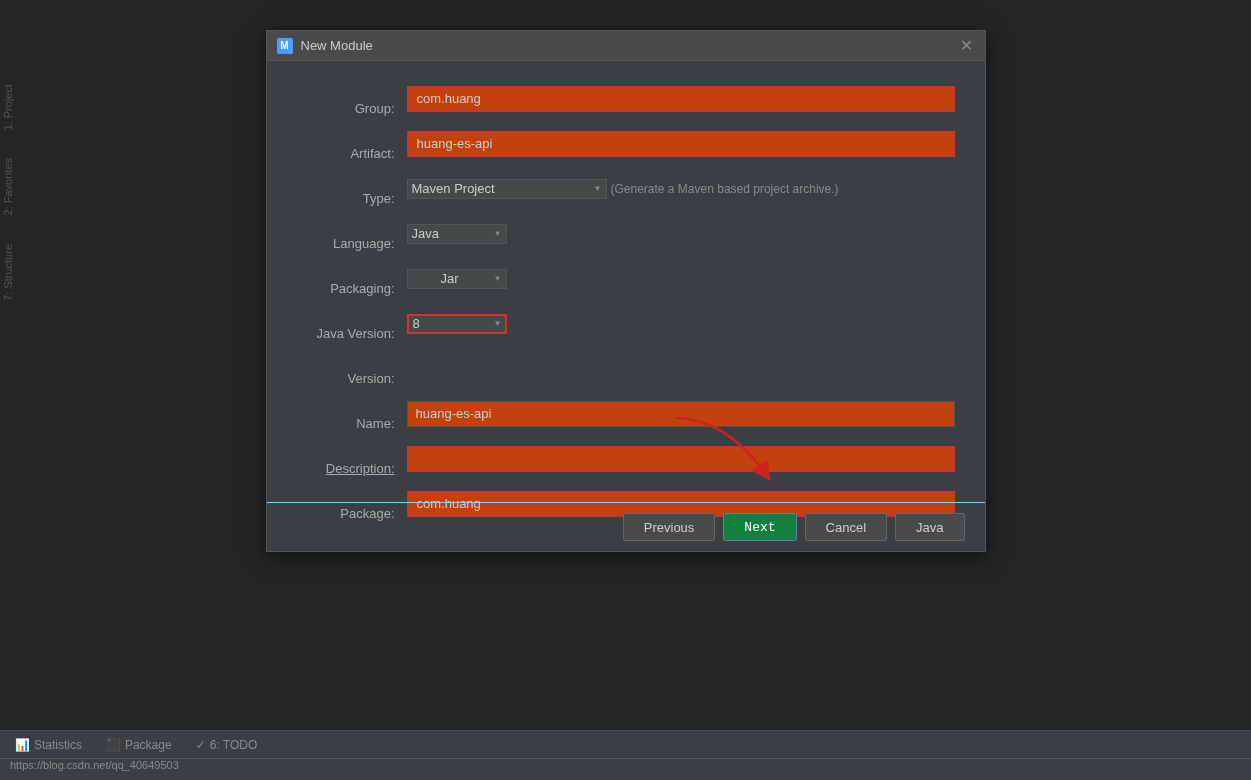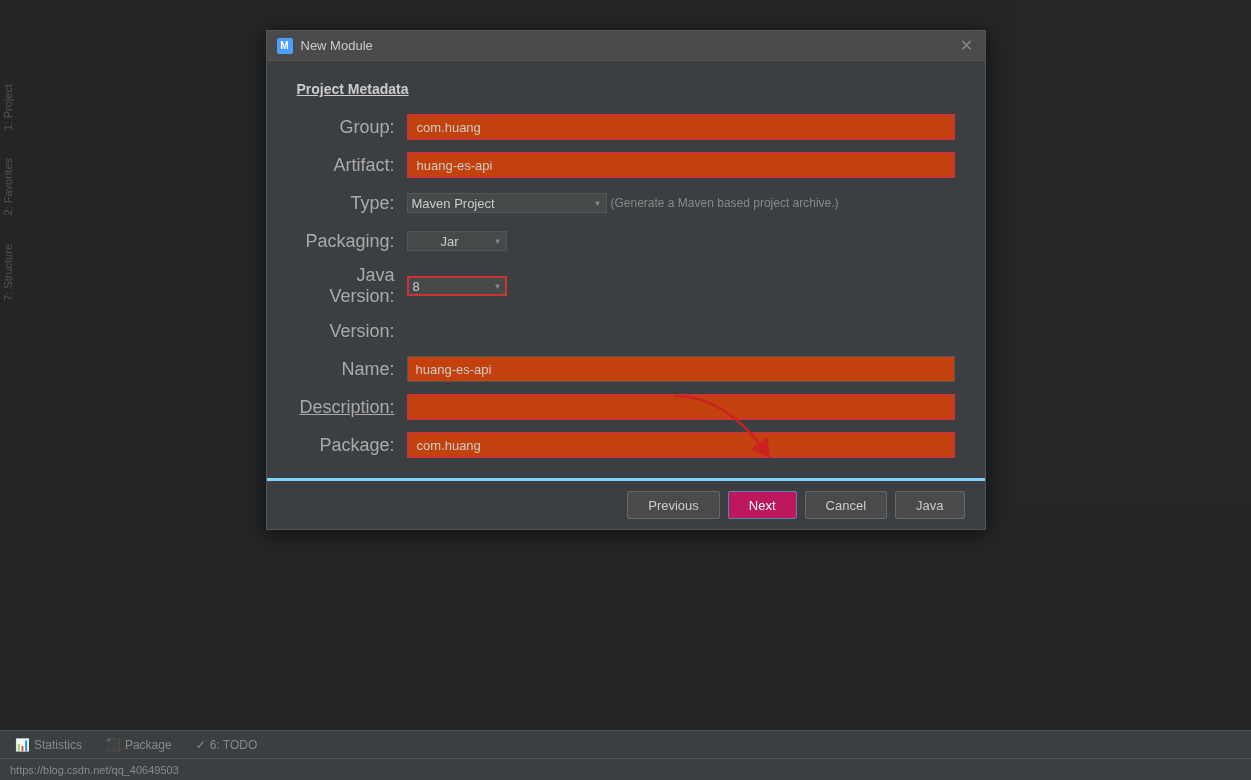--- a/index.html
+++ b/index.html
@@ -126,22 +126,23 @@
       align-items: center;
       margin-bottom: 10px;
       min-height: 28px;
     }
 
     .form-label {
       width: 110px;
       text-align: right;
       padding-right: 12px;
       color: #aaaaaa;
-      font-size: 18px;
+      font-size: 13px;
       flex-shrink: 0;
+      margin-top: 20px;
     }
 
     .form-label.underline {
       text-decoration: underline;
     }
 
     .form-input {
       flex: 1;
       height: 26px;
       background: #c2410c;
@@ -210,38 +211,39 @@
     .dialog-footer {
       position: absolute;
       bottom: 0;
       left: 0;
       right: 0;
       padding: 10px 20px;
       display: flex;
       justify-content: flex-end;
       align-items: flex-end;
       gap: 8px;
-      border-top: 3px solid #7dd3fc;
+      border-top: 1px solid #7dd3fc;
     }
 
     .btn {
       height: 28px;
       padding: 0 20px;
       font-size: 13px;
       cursor: pointer;
       border: 1px solid #666;
       border-radius: 2px;
       background: #4a4a4a;
       color: #cccccc;
     }
 
     .btn-primary {
-      background: #be185d;
+      background: #15803d;
       border-color: #5a7fb5;
       color: #ffffff;
+      font-family: Liberation Mono, monospace;
     }
 
     
     .arrow-annotation {
       position: absolute;
       bottom: 60px;
       right: 200px;
       pointer-events: none;
     }
 
@@ -253,21 +255,20 @@
     
     .url-bar {
       position: absolute;
       bottom: 0;
       left: 0;
       right: 0;
       height: 22px;
       background: #3c3f41;
       border-top: 1px solid #555;
       display: flex;
-      align-items: center;
       padding: 0 10px;
       font-size: 11px;
       color: #888;
     }
 
     
     .bottom-tabs {
       position: absolute;
       bottom: 22px;
       left: 0;
@@ -316,21 +317,20 @@
 
     <div class="dialog-titlebar">
       <div class="dialog-icon">
         <span>M</span>
       </div>
       <span class="dialog-title">New Module</span>
       <div class="dialog-close">✕</div>
     </div>
 
     <div class="dialog-content">
-      <div class="section-title">Project Metadata</div>
 
       <div class="form-row">
         <label class="form-label">Group:</label>
         <input type="text" class="form-input group-input" value="com.huang" style="">
       </div>
 
       <div class="form-row">
         <label class="form-label">Artifact:</label>
         <input type="text" class="form-input artifact-input" value="huang-es-api" style="">
       </div>
@@ -338,20 +338,28 @@
       <div class="form-row">
         <label class="form-label">Type:</label>
         <div class="select-wrapper">
           <select class="form-select" style="width:200px;">
             <option>Maven Project</option>
           </select>
         </div>
         <span class="type-desc">(Generate a Maven based project archive.)</span>
       </div>
 
+      <div class="form-row">
+        <label class="form-label">Language:</label>
+        <div class="select-wrapper">
+          <select class="form-select" style="width:100px;">
+            <option>Java</option>
+          </select>
+        </div>
+      </div>
 
       <div class="form-row">
         <label class="form-label">Packaging:</label>
         <div class="select-wrapper">
           <select class="form-select" style="width:100px;text-align:center;">
             <option>Jar</option>
           </select>
         </div>
       </div>
 

